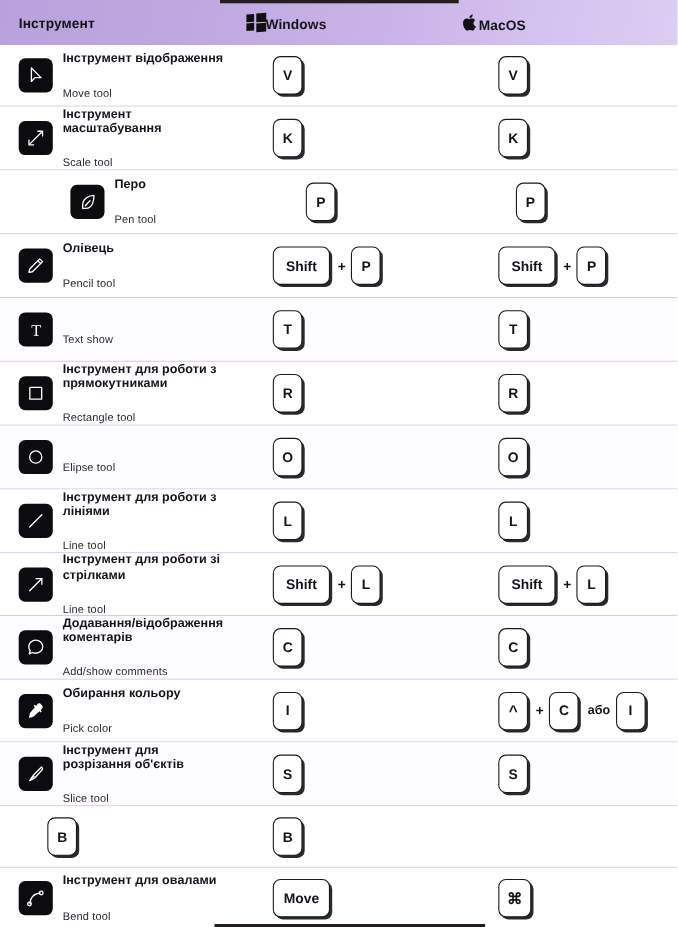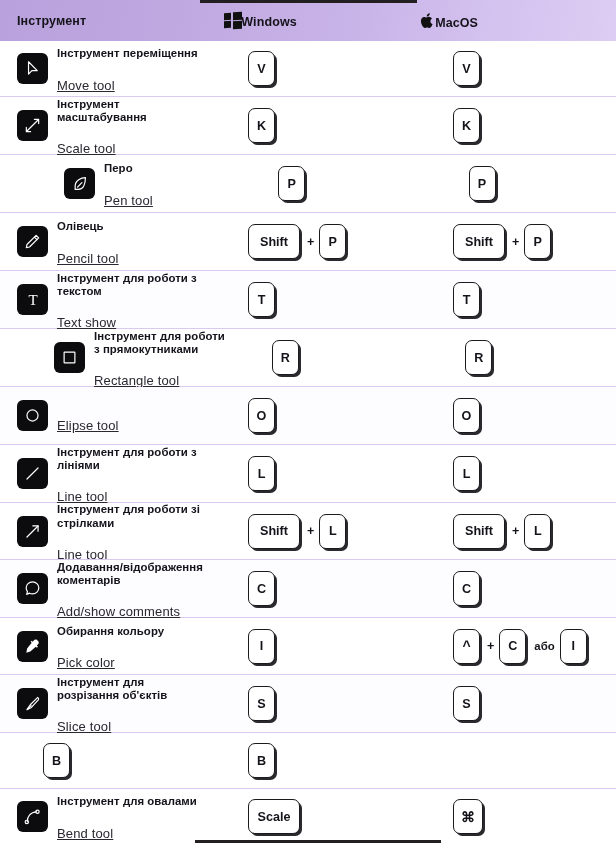--- a/index.html
+++ b/index.html
@@ -78,22 +78,22 @@
   }
   .tile svg { display: block; }
 
   .names { display: flex; flex-direction: column; justify-content: center; }
   .name-ua {
     font-size: 11.4px; font-weight: bold; color: #14121a;
     line-height: 13.4px; letter-spacing: .05px;
     max-width: 152px;
   }
   .name-en {
-    font-size: 13px; color: #2a2730; margin-top: 20px;
-    letter-spacing: .15px; line-height: 9px; text-decoration: underline;
+    font-size: 10px; color: #2a2730; margin-top: 20px;
+    letter-spacing: .15px; line-height: 9px;
   }
 
   
   .keys { display: flex; align-items: center; }
   .kc {
     position: relative;
     min-width: 27px;
     height: 35px;
     padding: 0 7px;
     background: #fff;
@@ -146,21 +146,21 @@
 
   <div id="tbody">
       <div class="row" style="height: 56px;">
         <div class="c-tool">
           <span class="tile">
             <svg width="19" height="19" viewBox="0 0 24 24" fill="none" stroke="#fff" stroke-width="1.5" stroke-linecap="round" stroke-linejoin="round">
               <path d="M7 3.5 L7 19 L11.2 14.6 L18 14.6 Z" fill="none"></path>
             </svg>
           </span>
           <span class="names">
-            <span class="name-ua">Інструмент переміщення</span>
+            <span class="name-ua">Інструмент відображення</span>
             <span class="name-en">Move tool</span>
           </span>
         </div>
         <div class="c-key">
           <div class="keys">
             <span class="kc">V</span>
           </div>
         </div>
         <div class="c-key">
           <div class="keys">
@@ -246,36 +246,35 @@
         </div>
       </div>
       <div class="row tint" style="height: 58px;">
         <div class="c-tool">
           <span class="tile">
             <svg width="18" height="18" viewBox="0 0 24 24">
               <text x="12" y="19" font-family="Liberation Serif, serif" font-size="20" fill="#fff" text-anchor="middle">T</text>
             </svg>
           </span>
           <span class="names">
-            <span class="name-ua">Інструмент для роботи з текстом</span>
             <span class="name-en">Text show</span>
           </span>
         </div>
         <div class="c-key">
           <div class="keys">
             <span class="kc">T</span>
           </div>
         </div>
         <div class="c-key">
           <div class="keys">
             <span class="kc">T</span>
           </div>
         </div>
       </div>
-      <div class="row" style="height: 58px; padding-left: 37px;">
+      <div class="row" style="height: 58px;">
         <div class="c-tool">
           <span class="tile">
             <svg width="19" height="19" viewBox="0 0 24 24" fill="none" stroke="#fff" stroke-width="1.5" stroke-linecap="round" stroke-linejoin="round">
               <rect x="5.2" y="5.2" width="13.6" height="13.6" rx="0.6"></rect>
             </svg>
           </span>
           <span class="names">
             <span class="name-ua">Інструмент для роботи з прямокутниками</span>
             <span class="name-en">Rectangle tool</span>
           </span>
@@ -459,21 +458,21 @@
               <circle cx="18.3" cy="6" r="2.1" fill="none"></circle>
             </svg>
           </span>
           <span class="names">
             <span class="name-ua">Інструмент для овалами</span>
             <span class="name-en">Bend tool</span>
           </span>
         </div>
         <div class="c-key">
           <div class="keys">
-            <span class="kc wide">Scale</span>
+            <span class="kc wide">Move</span>
           </div>
         </div>
         <div class="c-key">
           <div class="keys">
             <span class="kc sym">⌘</span>
           </div>
         </div>
       </div>
     </div>
 

